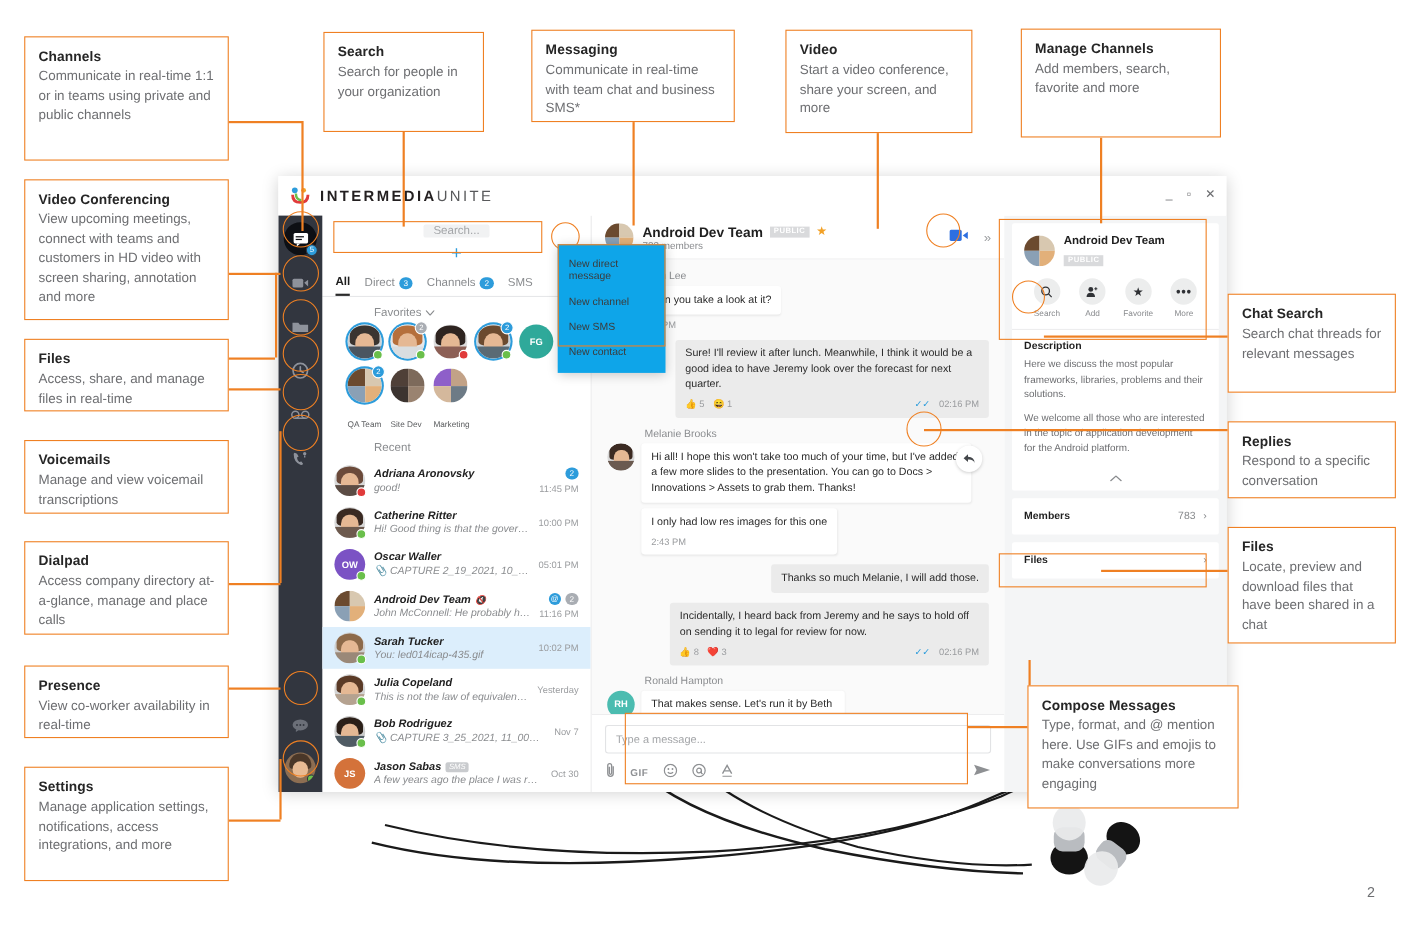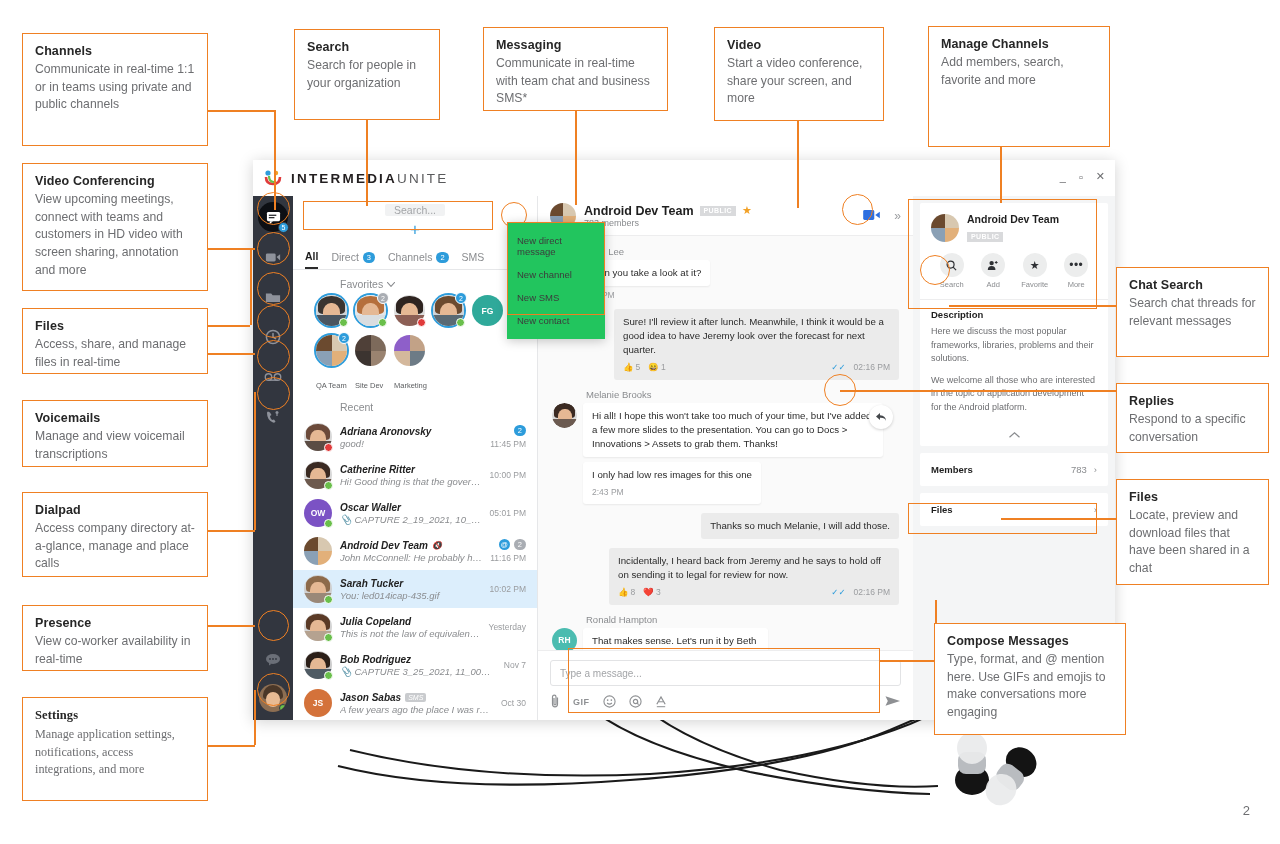--- a/index.html
+++ b/index.html
@@ -178,38 +178,38 @@
   <p>Manage and view voicemail transcriptions</p>
 </div>
 <div class="callout" style="left:22px;top:492px;width:186px;height:85px;">
   <h4>Dialpad</h4>
   <p>Access company directory at-a-glance, manage and place calls</p>
 </div>
 <div class="callout" style="left:22px;top:605px;width:186px;height:66px;">
   <h4>Presence</h4>
   <p>View co-worker availability in real-time</p>
 </div>
-<div class="callout" style="left:22px;top:697px;width:186px;height:104px;font-family:Liberation Serif, serif;">
+<div class="callout" style="left:22px;top:697px;width:186px;height:104px;">
   <h4>Settings</h4>
   <p>Manage application settings, notifications, access integrations, and more</p>
 </div>
 
 <div class="callout" style="left:294px;top:29px;width:146px;height:91px;">
   <h4>Search</h4>
   <p>Search for people in your organization</p>
 </div>
 <div class="callout" style="left:483px;top:27px;width:185px;height:84px;">
   <h4>Messaging</h4>
   <p>Communicate in real-time with team chat and business SMS*</p>
 </div>
 <div class="callout" style="left:714px;top:27px;width:170px;height:94px;">
   <h4>Video</h4>
   <p>Start a video conference, share your screen, and more</p>
 </div>
-<div class="callout" style="left:928px;top:26px;width:182px;height:121px;">
+<div class="callout" style="left:928px;top:26px;width:182px;height:99px;">
   <h4>Manage Channels</h4>
   <p>Add members, search, favorite and more</p>
 </div>
 
 <div class="callout" style="left:1116px;top:267px;width:153px;height:90px;">
   <h4>Chat Search</h4>
   <p>Search chat threads for relevant messages</p>
 </div>
 <div class="callout" style="left:1116px;top:383px;width:153px;height:70px;">
   <h4>Replies</h4>
@@ -784,21 +784,21 @@
       <div class="card rowcard">
         <span>Files</span>
         <span class="v">
             <span>›</span>
           </span>
       </div>
     </div>
   </div>
 </div>
 
-<div style="position:absolute;left:507px;top:222px;width:98px;background:#22c55e;box-shadow:0 2px 10px rgba(0,0,0,.22);z-index:70;padding:7px 0;">
+<div style="position:absolute;left:507px;top:222px;width:98px;background:#0ea5e9;box-shadow:0 2px 10px rgba(0,0,0,.22);z-index:70;padding:7px 0;">
   <div style="font-size:9.5px;color:#3c3c3c;padding:6px 10px;">New direct message</div>
   <div style="font-size:9.5px;color:#3c3c3c;padding:6px 10px;">New channel</div>
   <div style="font-size:9.5px;color:#3c3c3c;padding:6px 10px;">New SMS</div>
   <div style="font-size:9.5px;color:#3c3c3c;padding:6px 10px;">New contact</div>
 </div>
 
 <div class="ring" style="left:257px;top:192px;width:33px;height:33px;"></div>
 <div class="ring" style="left:257px;top:232px;width:33px;height:33px;"></div>
 <div class="ring" style="left:257px;top:272px;width:33px;height:33px;"></div>
 <div class="ring" style="left:257px;top:305px;width:33px;height:33px;"></div>

